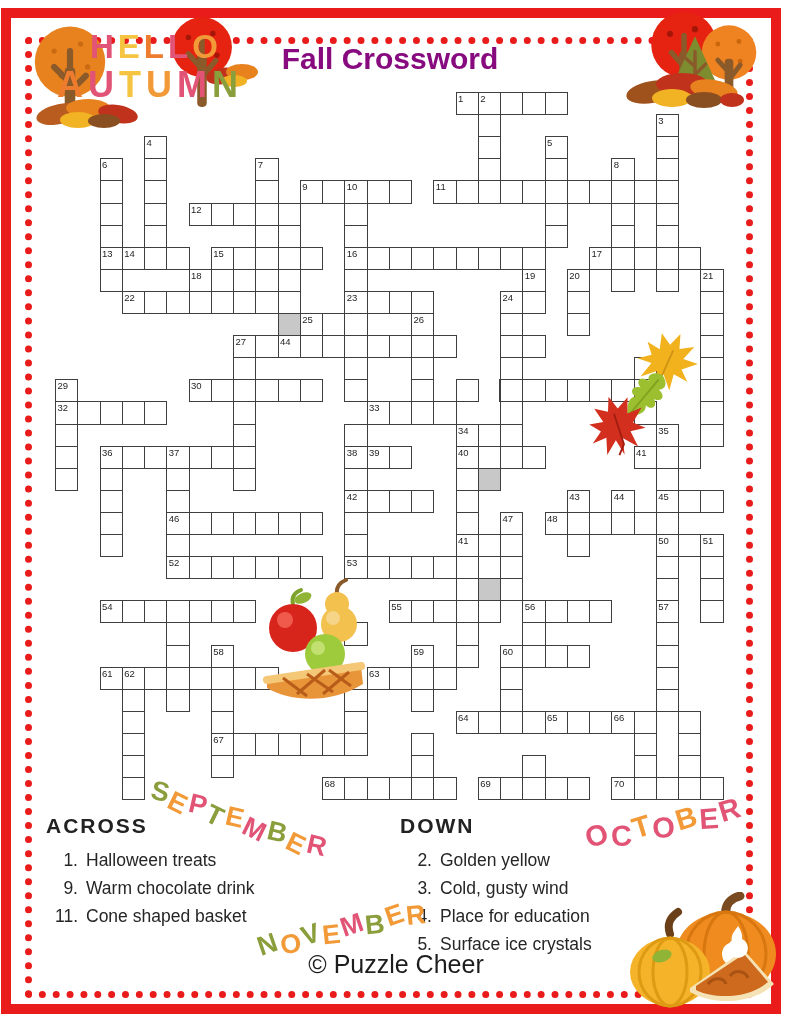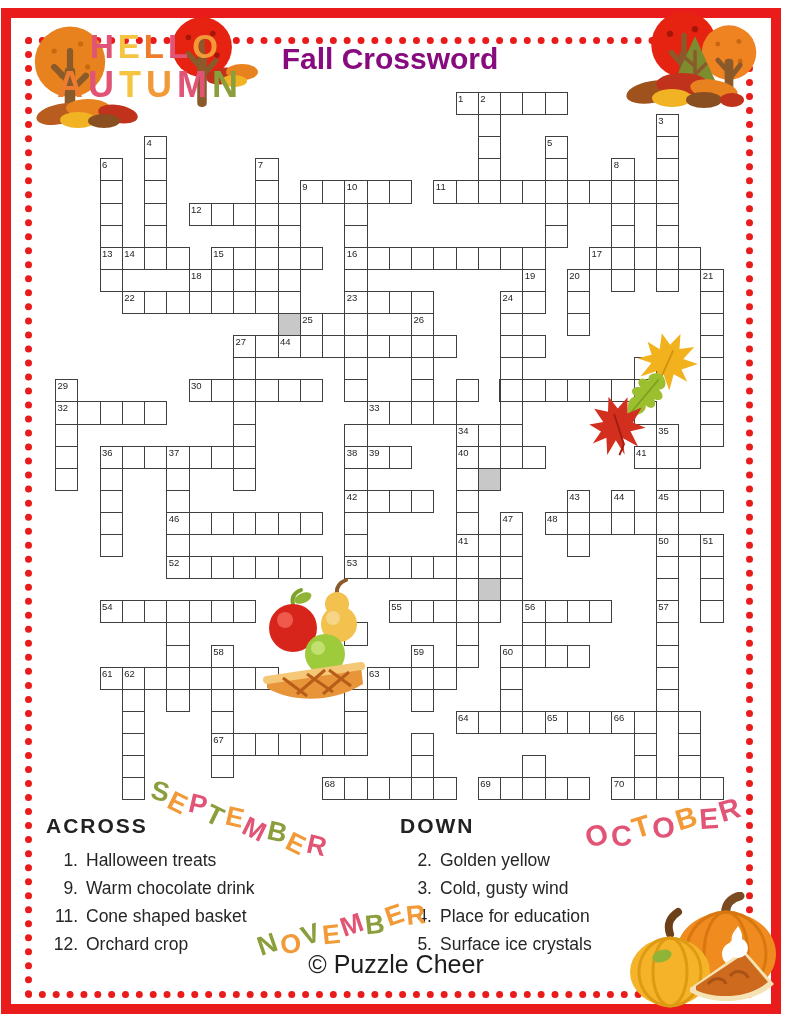--- a/index.html
+++ b/index.html
@@ -678,24 +678,20 @@
         <span>Halloween treats</span>
       </div>
       <div class="clue">
         <span class="cluenum">9.</span>
         <span>Warm chocolate drink</span>
       </div>
       <div class="clue">
         <span class="cluenum">11.</span>
         <span>Cone shaped basket</span>
       </div>
-      <div class="clue">
-        <span class="cluenum">12.</span>
-        <span>Orchard crop</span>
-      </div>
     </div>
 </div>
 <div class="clues clues-down">
   <h3>DOWN</h3>
   <div>
       <div class="clue">
         <span class="cluenum">2.</span>
         <span>Golden yellow</span>
       </div>
       <div class="clue">

